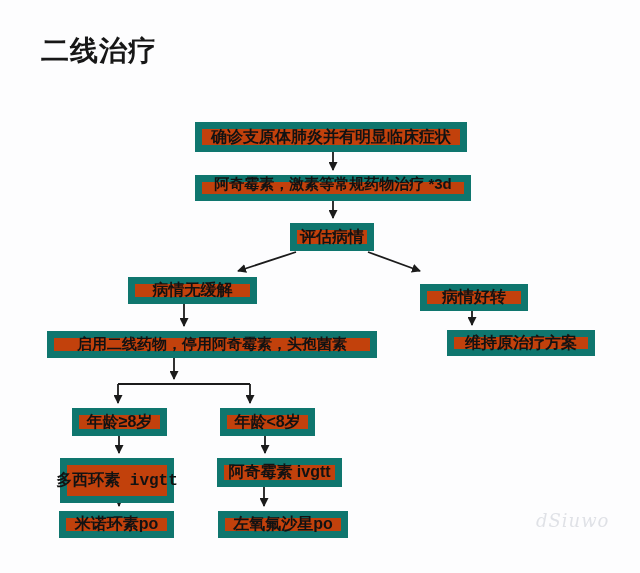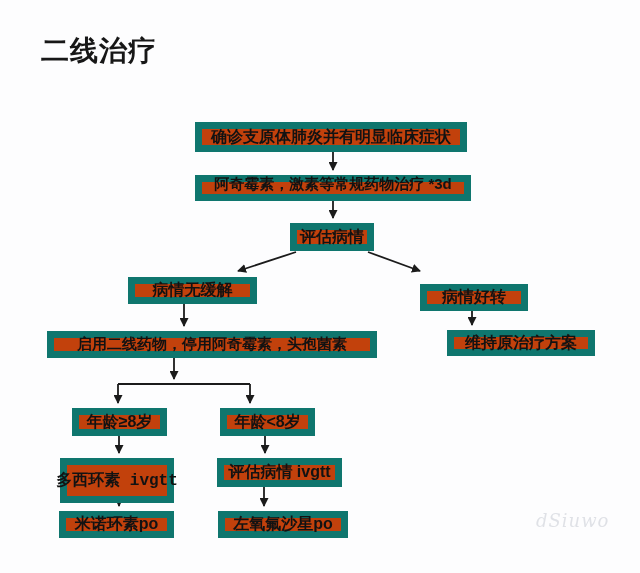--- a/index.html
+++ b/index.html
@@ -137,21 +137,21 @@
 
   <div class="node n-age-lt8">
     <span>年龄&lt;8岁</span>
   </div>
 
   <div class="node n-doxy">
     <span>多西环素 ivgtt</span>
   </div>
 
   <div class="node n-moxi">
-    <span>评估病情 ivgtt</span>
+    <span>阿奇霉素 ivgtt</span>
   </div>
 
   <div class="node n-mino">
     <span>米诺环素po</span>
   </div>
 
   <div class="node n-levo">
     <span>左氧氟沙星po</span>
   </div>
 

